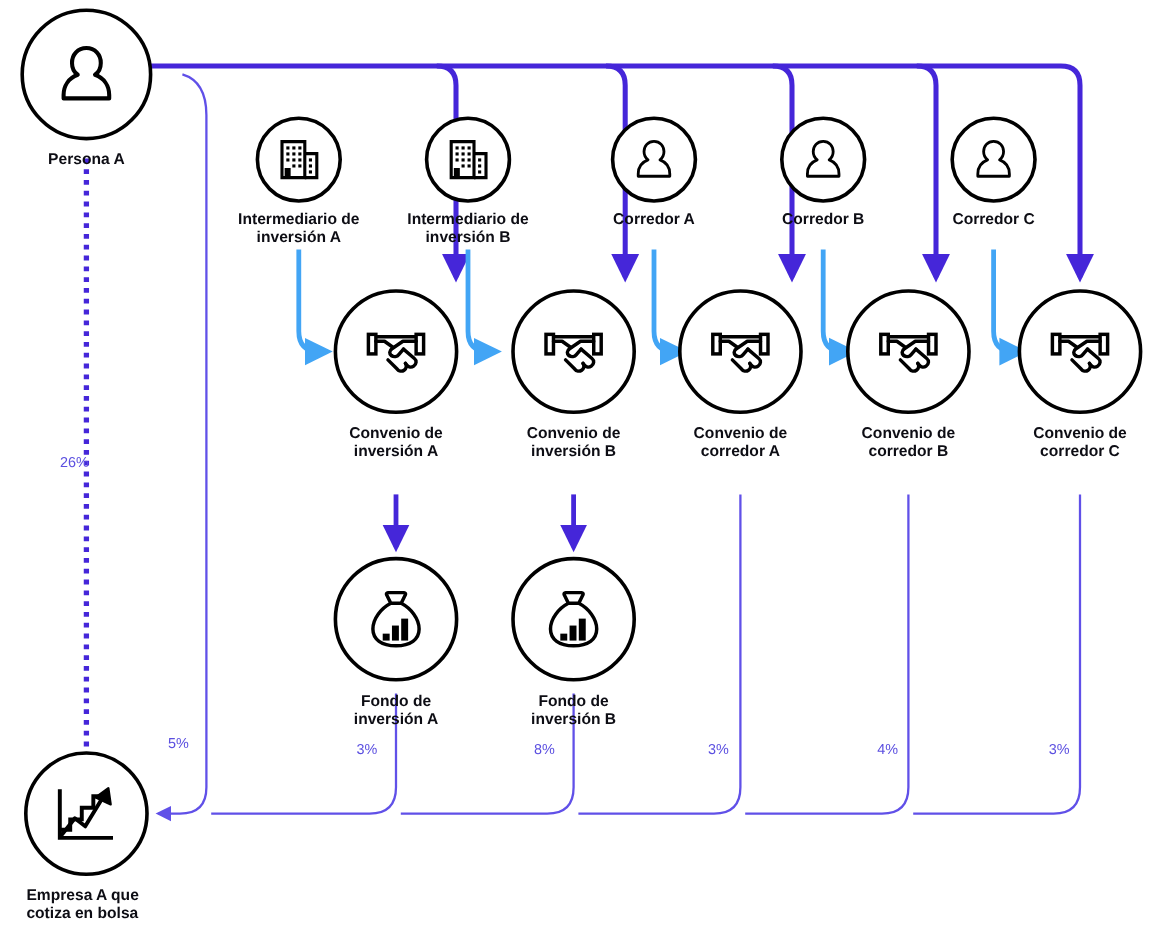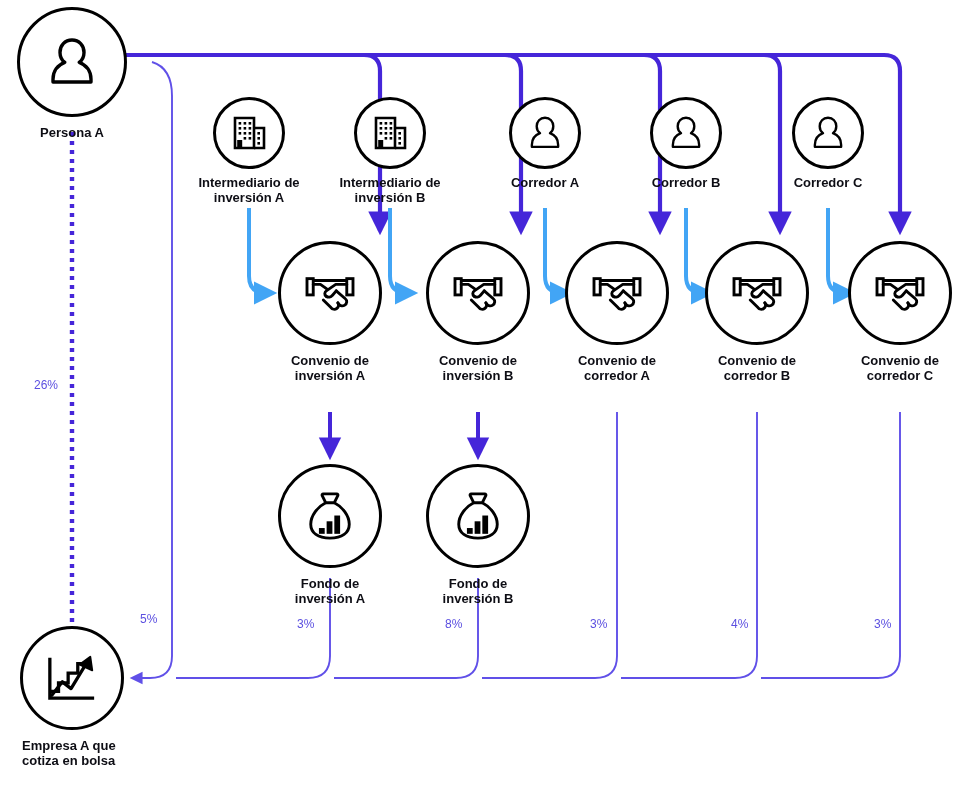--- a/index.html
+++ b/index.html
@@ -120,21 +120,21 @@
       <path d="M478,578 L478,656 Q478,678 456,678 L334,678"></path>
 
       <path d="M617,412 L617,656 Q617,678 595,678 L482,678"></path>
 
       <path d="M757,412 L757,656 Q757,678 735,678 L621,678"></path>
 
       <path d="M900,412 L900,656 Q900,678 878,678 L761,678"></path>
     </g>
   </svg>
 
-  <div class="pct" style="left:34px; top:378px;">26%</div>
+  <div class="pct" style="left:50px; top:378px;">26%</div>
   <div class="pct" style="left:140px; top:612px;">5%</div>
   <div class="pct" style="left:297px; top:617px;">3%</div>
   <div class="pct" style="left:445px; top:617px;">8%</div>
   <div class="pct" style="left:590px; top:617px;">3%</div>
   <div class="pct" style="left:731px; top:617px;">4%</div>
   <div class="pct" style="left:874px; top:617px;">3%</div>
 
   <div class="node" style="left:72px; top:62px;">
     <div class="circle" style="left:-55px; top:-55px; width:110px; height:110px;">
       <svg class="glyph" width="46" height="52" viewBox="0 0 46 52">

